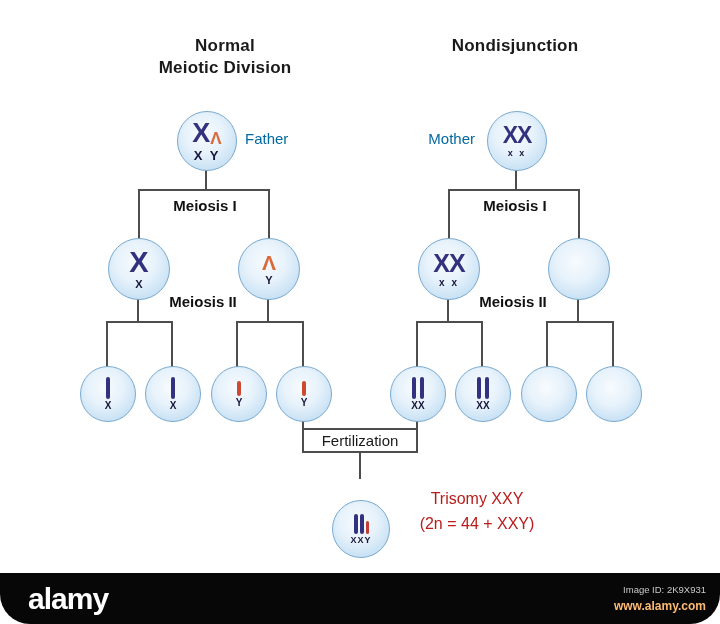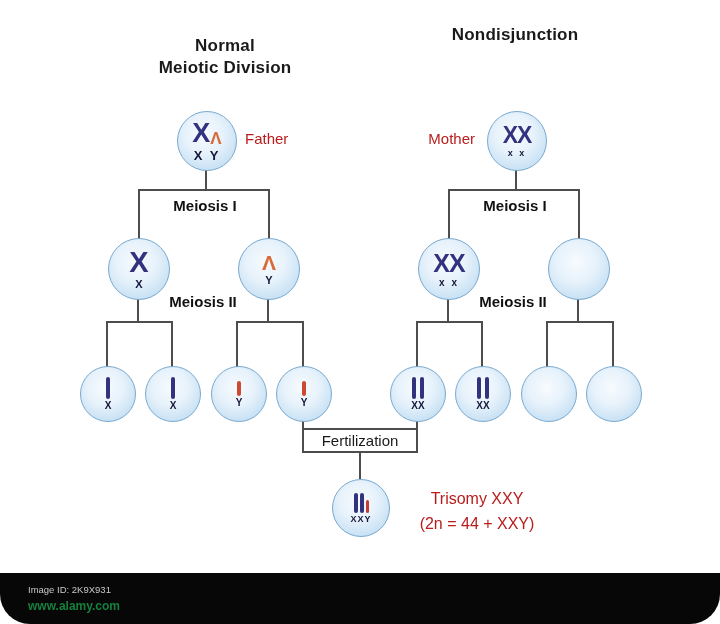--- a/index.html
+++ b/index.html
@@ -4,21 +4,21 @@
 <style>
   html,body { margin:0; padding:0; background:#ffffff; }
   .stage {
     position:relative; width:720px; height:624px; background:#ffffff;
     font-family:"Liberation Sans", "DejaVu Sans", sans-serif; overflow:hidden;border-radius:30px;
   }
   .title {
     position:absolute; text-align:center; font-weight:bold; font-size:17px;
     line-height:22px; color:#1a1a1a; letter-spacing:0.2px;
   }
-  .side-label { position:absolute; font-size:15px; color:#b91c1c; }
+  .side-label { position:absolute; font-size:15px; color:#0369a1; }
   .phase-label { position:absolute; font-weight:bold; font-size:15px; color:#111; text-align:center; }
   .vline { position:absolute; width:2px; background:#4d4d4d; }
   .hline { position:absolute; height:2px; background:#4d4d4d; }
   .cell {
     position:absolute; border-radius:50%;
     background: radial-gradient(circle at 45% 38%, #f7fbfe 0%, #e7f2fb 40%, #cbe3f5 72%, #abd0ec 100%);
     border:1px solid #79a9cf;
     display:flex; flex-direction:column; align-items:center; justify-content:center;
   }
   .glyph { font-weight:bold; line-height:1; }
@@ -38,34 +38,34 @@
   .caption {
     position:absolute; left:398px; top:486px; width:158px; text-align:center;
     font-size:16px; line-height:25px; color:#b91c1c;
   }
   .footer {
     position:absolute; left:0; top:573px; width:720px; height:51px; background:#070707;
     display:flex; align-items:center; justify-content:space-between;
     padding:0 14px 0 28px; box-sizing:border-box;
   }
   .footer-logo { color:#ffffff; font-weight:bold; font-size:30px; letter-spacing:-1px; line-height:1; }
-  .footer-right { text-align:left; }
+  .footer-right { text-align:right; }
   .footer-id { font-size:9.5px; color:#c9c9c9; line-height:1.2; }
-  .footer-site { font-size:12px; font-weight:bold; color:#15803d; line-height:1.2; margin-top:3px; }
+  .footer-site { font-size:12px; font-weight:bold; color:#fdba74; line-height:1.2; margin-top:3px; }
 </style>
 </head>
 <body>
 
 <div class="stage">
 
   <div class="title" style="left:95px; top:35px; width:260px;">
     <div>Normal</div>
     <div>Meiotic Division</div>
   </div>
-  <div class="title" style="left:385px; top:24px; width:260px;">
+  <div class="title" style="left:385px; top:35px; width:260px;">
     <div>Nondisjunction</div>
   </div>
 
   <div class="vline" style="left:205px; top:169px; height:22px;"></div>
   <div class="hline" style="left:138px; top:189px; width:132px;"></div>
   <div class="vline" style="left:138px; top:189px; height:50px;"></div>
   <div class="vline" style="left:268px; top:189px; height:50px;"></div>
   <div class="vline" style="left:137px; top:297px; height:26px;"></div>
   <div class="vline" style="left:267px; top:297px; height:26px;"></div>
   <div class="hline" style="left:106px; top:321px; width:67px;"></div>
@@ -157,33 +157,34 @@
     </div>
     <div class="cell-label" style="font-size:10px;">XX</div>
   </div>
   <div class="cell" style="left:521px; top:366px; width:54px; height:54px;"></div>
   <div class="cell" style="left:586px; top:366px; width:54px; height:54px;"></div>
 
   <div class="fert-box">
     <span>Fertilization</span>
   </div>
 
-  <div class="cell" style="left:332px; top:479px; width:56px; height:56px;">
+  <div class="cell" style="left:332px; top:500px; width:56px; height:56px;">
     <div class="chromo-row" style="gap:2px;">
       <div class="bar" style="height:20px;"></div>
       <div class="bar" style="height:20px;"></div>
       <div class="short-red bar short-red"></div>
     </div>
     <div class="cell-label" style="font-size:9px; letter-spacing:1px;">XXY</div>
   </div>
   <div class="caption">
     <div>Trisomy XXY</div>
     <div>(2n = 44 + XXY)</div>
   </div>
 
   <div class="footer">
+    <div class="footer-logo">alamy</div>
     <div class="footer-right">
       <div class="footer-id">Image ID: 2K9X931</div>
       <div class="footer-site">www.alamy.com</div>
     </div>
   </div>
 
 </div>
 
 </body></html>

